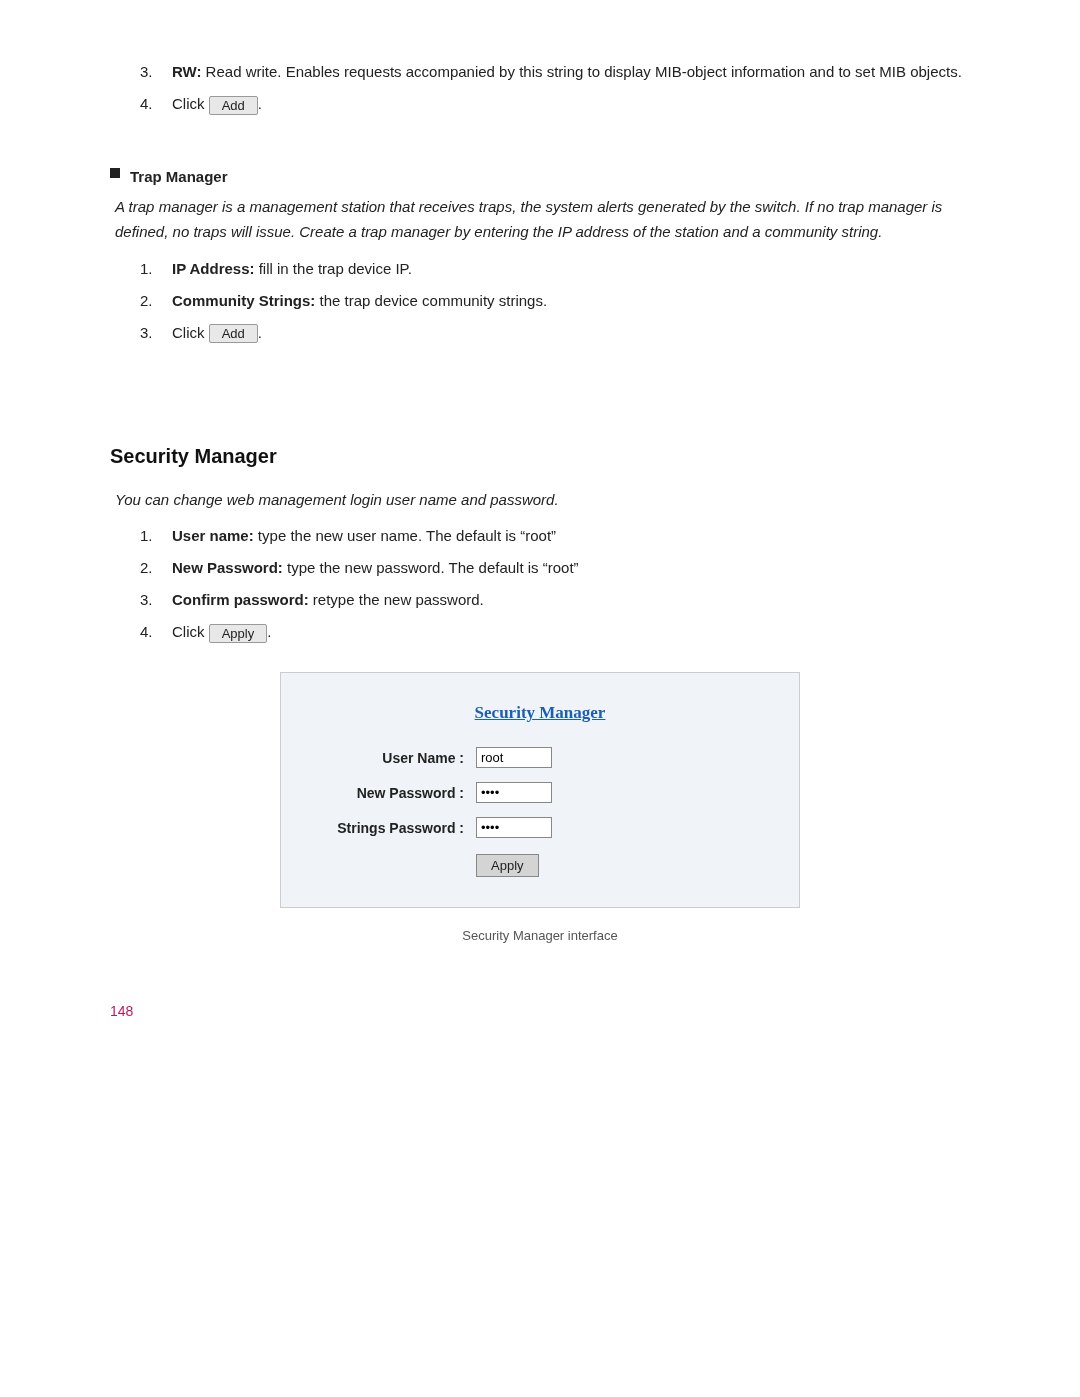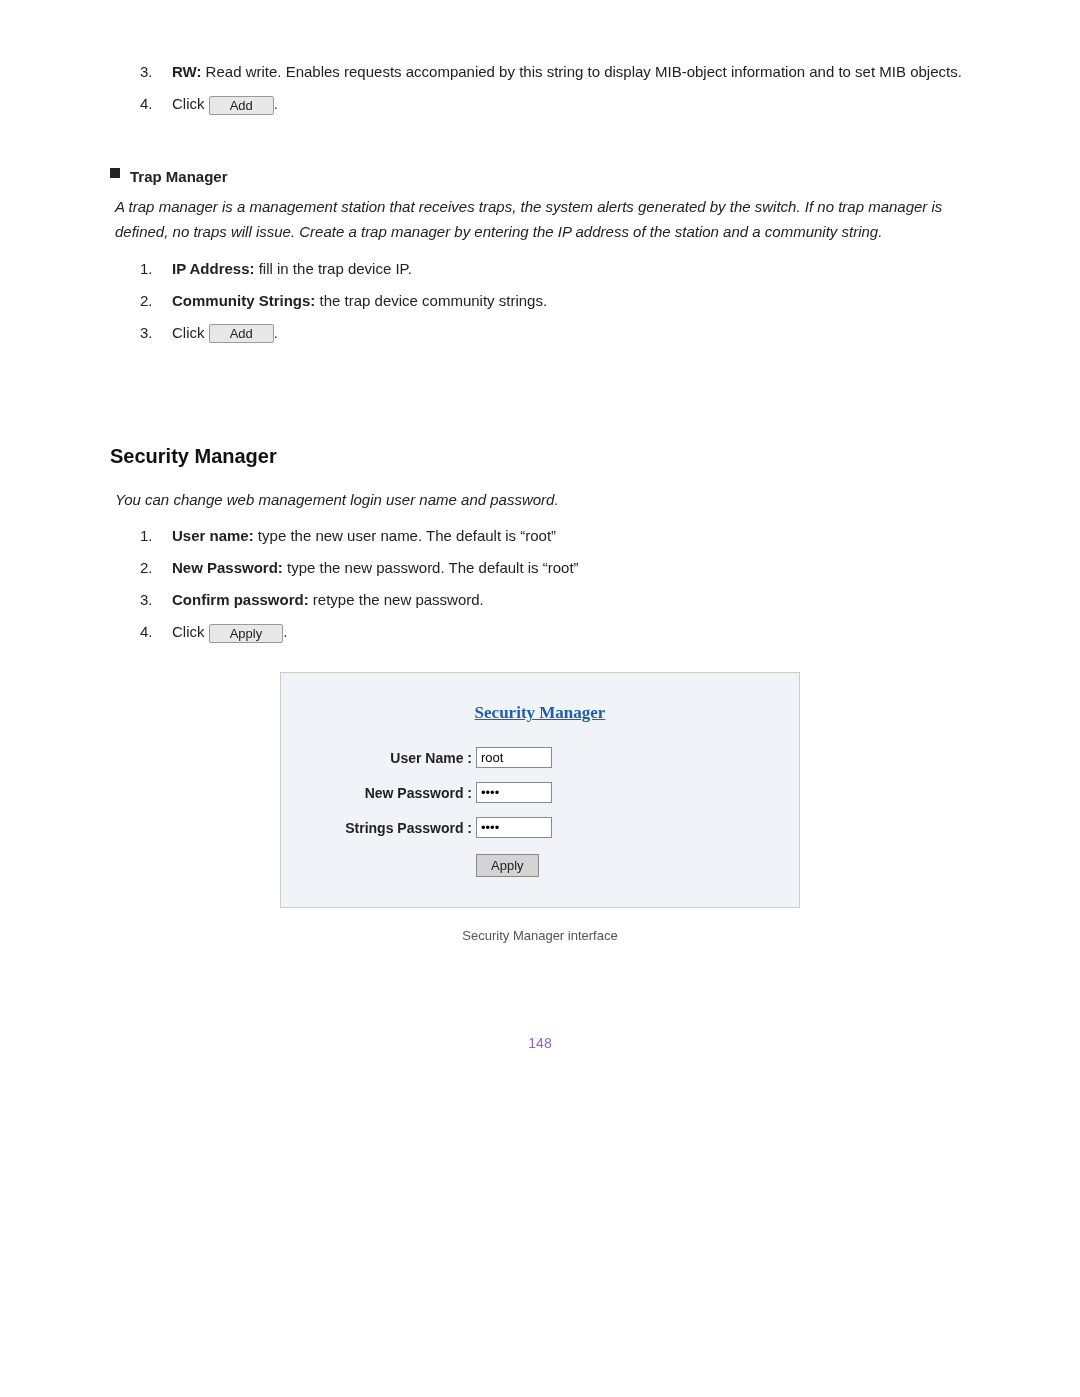--- a/index.html
+++ b/index.html
@@ -44,21 +44,21 @@
 
     .numbered-list li .li-content {
       flex: 1;
     }
 
     .inline-btn {
       display: inline-block;
       background: #e8e8e8;
       border: 1px solid #999;
       border-radius: 2px;
-      padding: 1px 20px;
+      padding: 1px 12px;
       font-size: 13px;
       color: #222;
       vertical-align: middle;
       cursor: pointer;
     }
 
     .section-divider {
       height: 28px;
     }
 
@@ -122,21 +122,21 @@
       display: flex;
       align-items: center;
       margin-bottom: 14px;
     }
 
     .sm-label {
       font-weight: bold;
       font-size: 14px;
       min-width: 155px;
       text-align: right;
-      padding-right: 4px;
+      padding-right: 12px;
       color: #222;
     }
 
     .sm-input {
       border: 1px solid #888;
       padding: 2px 4px;
       font-size: 13px;
       width: 76px;
       background: #fff;
     }
@@ -158,24 +158,24 @@
     }
 
     .sm-caption {
       text-align: center;
       font-size: 13px;
       color: #555;
       margin-top: 20px;
     }
 
     .page-number {
-      text-align: center;
-      margin-top: 92px;
+      text-align: left;
+      margin-top: 60px;
       font-size: 14px;
-      color: #8b5cf6;
+      color: #be185d;
     }
 
     b { font-weight: bold; }
   </style>
 </head>
 <body>
 
 <div class="content-area">
 
 

